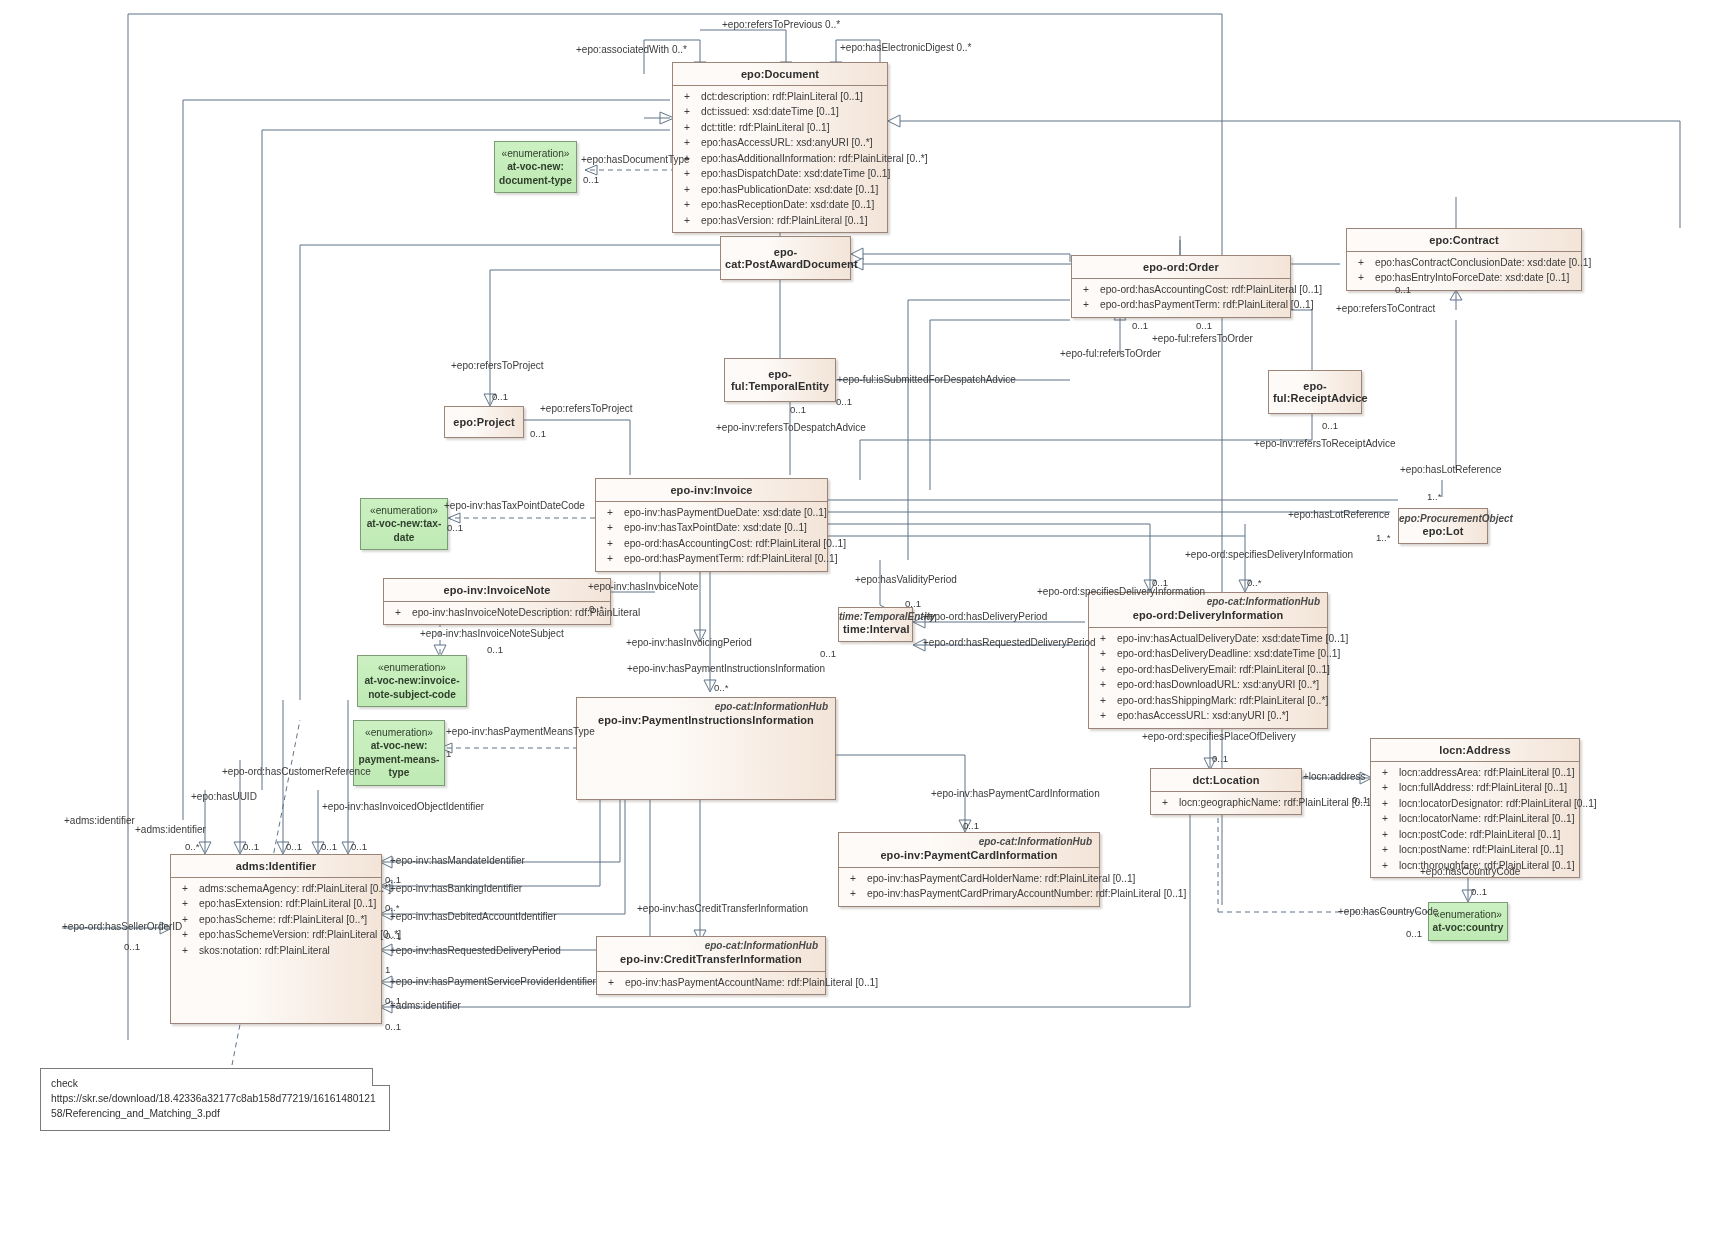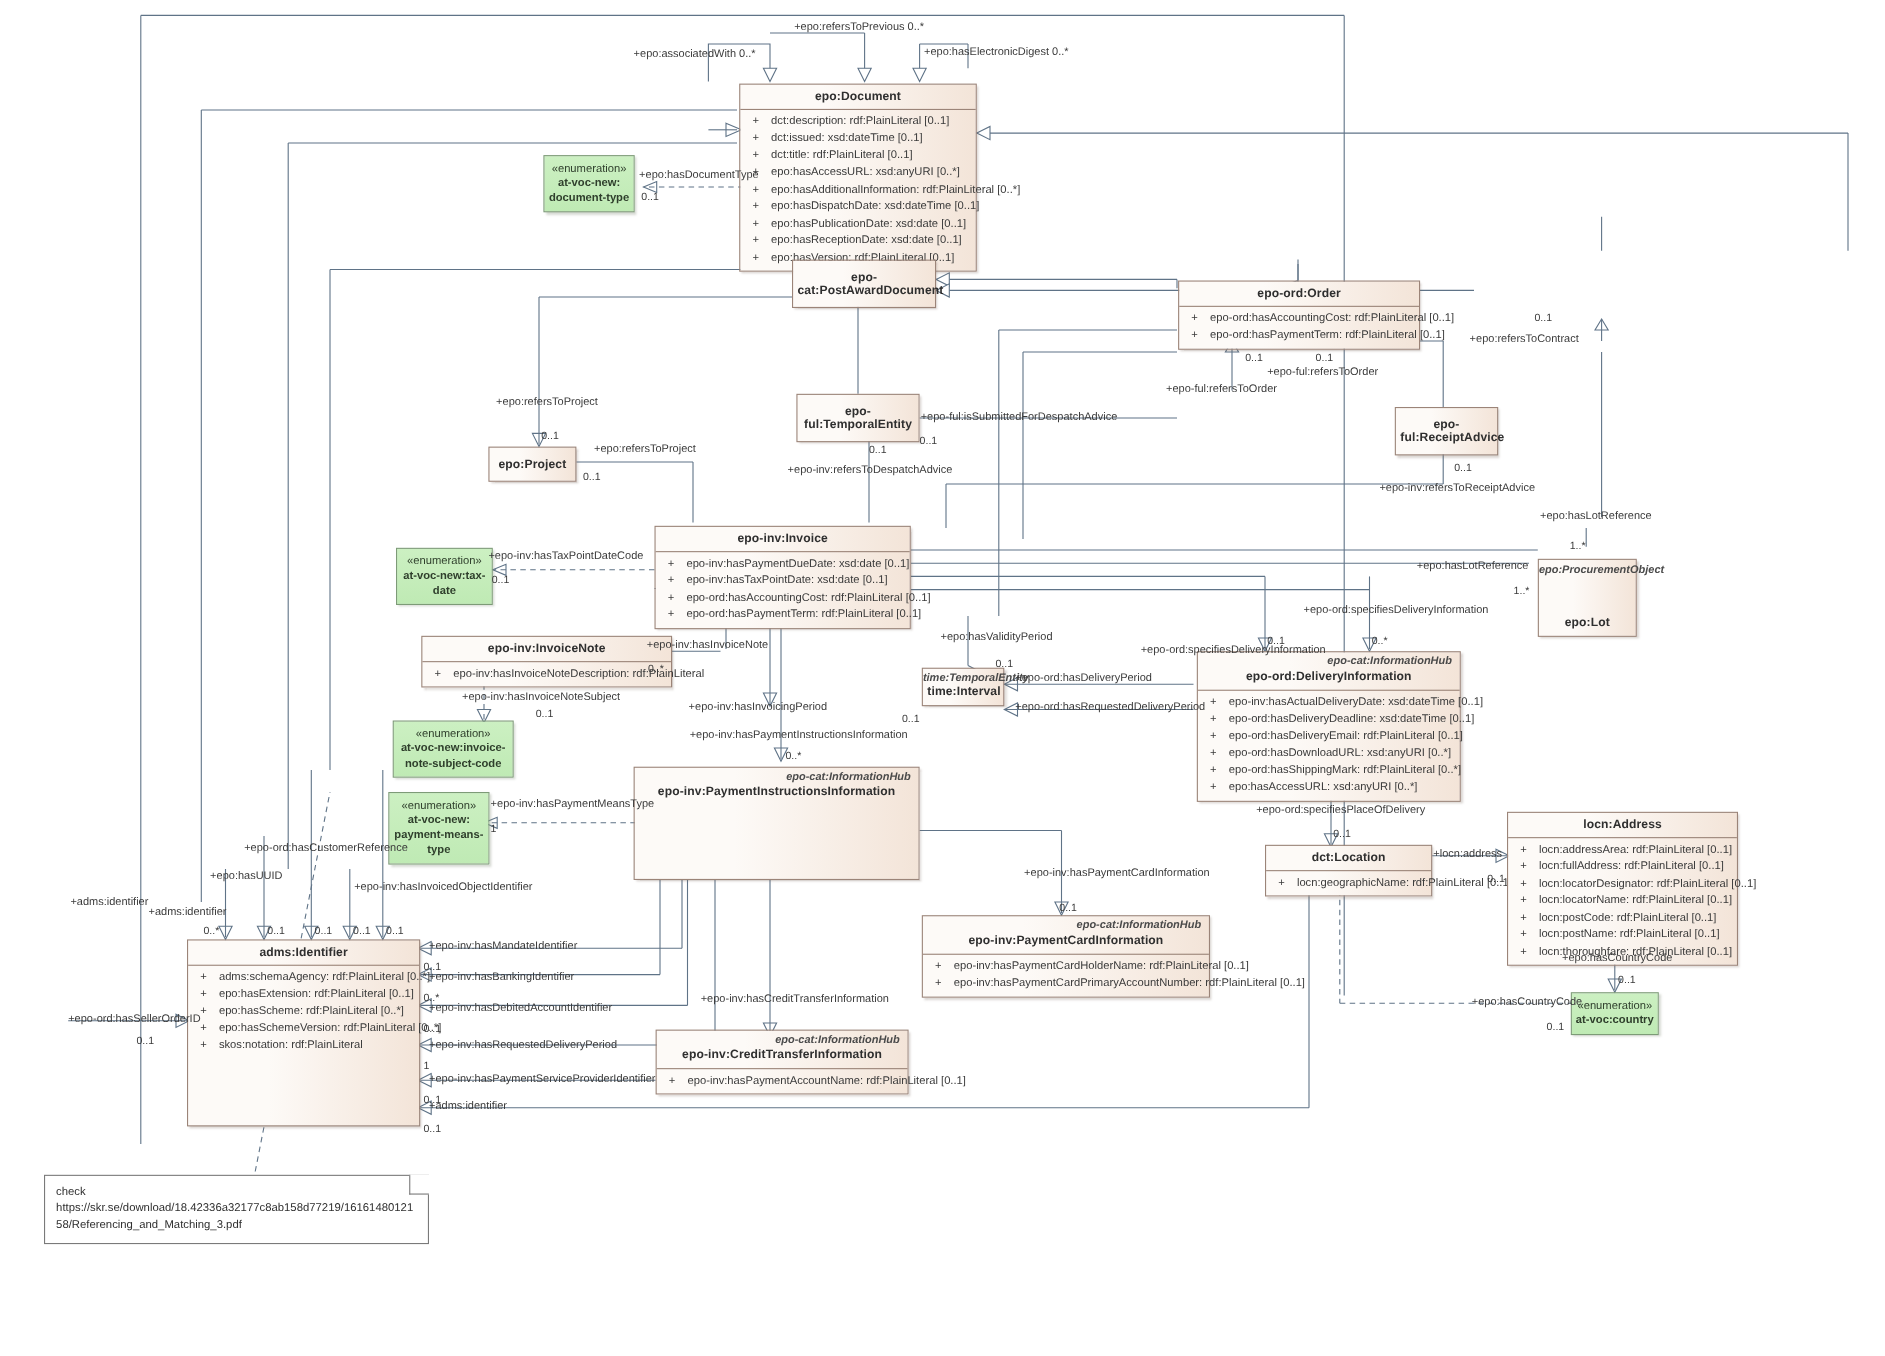--- a/index.html
+++ b/index.html
@@ -303,21 +303,21 @@
     <path d="M262 130 L670 130"></path>
     <path d="M300 245 L300 700"></path>
     <path d="M300 245 L720 245"></path>
 
     <path d="M908 300 L908 560"></path>
     <path d="M908 300 L1070 300"></path>
     <path d="M930 320 L930 490"></path>
     <path d="M930 320 L1070 320"></path>
   </svg>
 
-  <div class="uml" id="box-document" style="left:672px; top:76px; width:216px;">
+  <div class="uml" id="box-document" style="left:672px; top:62px; width:216px;">
     <div class="title">epo:Document</div>
     <div class="attrs">
       <div class="attr"><span class="plus">+</span><span>dct:description: rdf:PlainLiteral [0..1]</span></div>
       <div class="attr"><span class="plus">+</span><span>dct:issued: xsd:dateTime [0..1]</span></div>
       <div class="attr"><span class="plus">+</span><span>dct:title: rdf:PlainLiteral [0..1]</span></div>
       <div class="attr"><span class="plus">+</span><span>epo:hasAccessURL: xsd:anyURI [0..*]</span></div>
       <div class="attr"><span class="plus">+</span><span>epo:hasAdditionalInformation: rdf:PlainLiteral [0..*]</span></div>
       <div class="attr"><span class="plus">+</span><span>epo:hasDispatchDate: xsd:dateTime [0..1]</span></div>
       <div class="attr"><span class="plus">+</span><span>epo:hasPublicationDate: xsd:date [0..1]</span></div>
       <div class="attr"><span class="plus">+</span><span>epo:hasReceptionDate: xsd:date [0..1]</span></div>
@@ -330,20 +330,27 @@
   </div>
 
   <div class="uml" id="box-order" style="left:1071px; top:255px; width:220px;">
     <div class="title">epo-ord:Order</div>
     <div class="attrs">
       <div class="attr"><span class="plus">+</span><span>epo-ord:hasAccountingCost: rdf:PlainLiteral [0..1]</span></div>
       <div class="attr"><span class="plus">+</span><span>epo-ord:hasPaymentTerm: rdf:PlainLiteral [0..1]</span></div>
     </div>
   </div>
 
+  <div class="uml" id="box-contract" style="left:1346px; top:228px; width:236px;">
+    <div class="title">epo:Contract</div>
+    <div class="attrs">
+      <div class="attr"><span class="plus">+</span><span>epo:hasContractConclusionDate: xsd:date [0..1]</span></div>
+      <div class="attr"><span class="plus">+</span><span>epo:hasEntryIntoForceDate: xsd:date [0..1]</span></div>
+    </div>
+  </div>
 
   <div class="uml noattr" id="box-despatch" style="left:724px; top:358px; width:112px;">
     <div class="title">epo-ful:TemporalEntity</div>
   </div>
 
   <div class="uml noattr" id="box-receipt" style="left:1268px; top:370px; width:94px;">
     <div class="title">epo-ful:ReceiptAdvice</div>
   </div>
 
   <div class="uml noattr" id="box-project" style="left:444px; top:406px; width:80px;">
@@ -355,21 +362,21 @@
     <div class="attrs">
       <div class="attr"><span class="plus">+</span><span>epo-inv:hasPaymentDueDate: xsd:date [0..1]</span></div>
       <div class="attr"><span class="plus">+</span><span>epo-inv:hasTaxPointDate: xsd:date [0..1]</span></div>
       <div class="attr"><span class="plus">+</span><span>epo-ord:hasAccountingCost: rdf:PlainLiteral [0..1]</span></div>
       <div class="attr"><span class="plus">+</span><span>epo-ord:hasPaymentTerm: rdf:PlainLiteral [0..1]</span></div>
     </div>
   </div>
 
   <div class="uml" id="box-lot" style="left:1398px; top:508px; width:90px;">
     <div class="stereo" style="text-align:center; font-style:italic; padding:4px 0 0 0;">epo:ProcurementObject</div>
-    <div class="title" style="padding:1px 4px 6px 4px;margin-top:35px;">epo:Lot</div>
+    <div class="title" style="padding:1px 4px 6px 4px;">epo:Lot</div>
   </div>
 
   <div class="uml" id="box-invoicenote" style="left:383px; top:578px; width:228px;">
     <div class="title">epo-inv:InvoiceNote</div>
     <div class="attrs">
       <div class="attr"><span class="plus">+</span><span>epo-inv:hasInvoiceNoteDescription: rdf:PlainLiteral</span></div>
     </div>
   </div>
 
   <div class="uml" id="box-interval" style="left:838px; top:607px; width:75px;">

